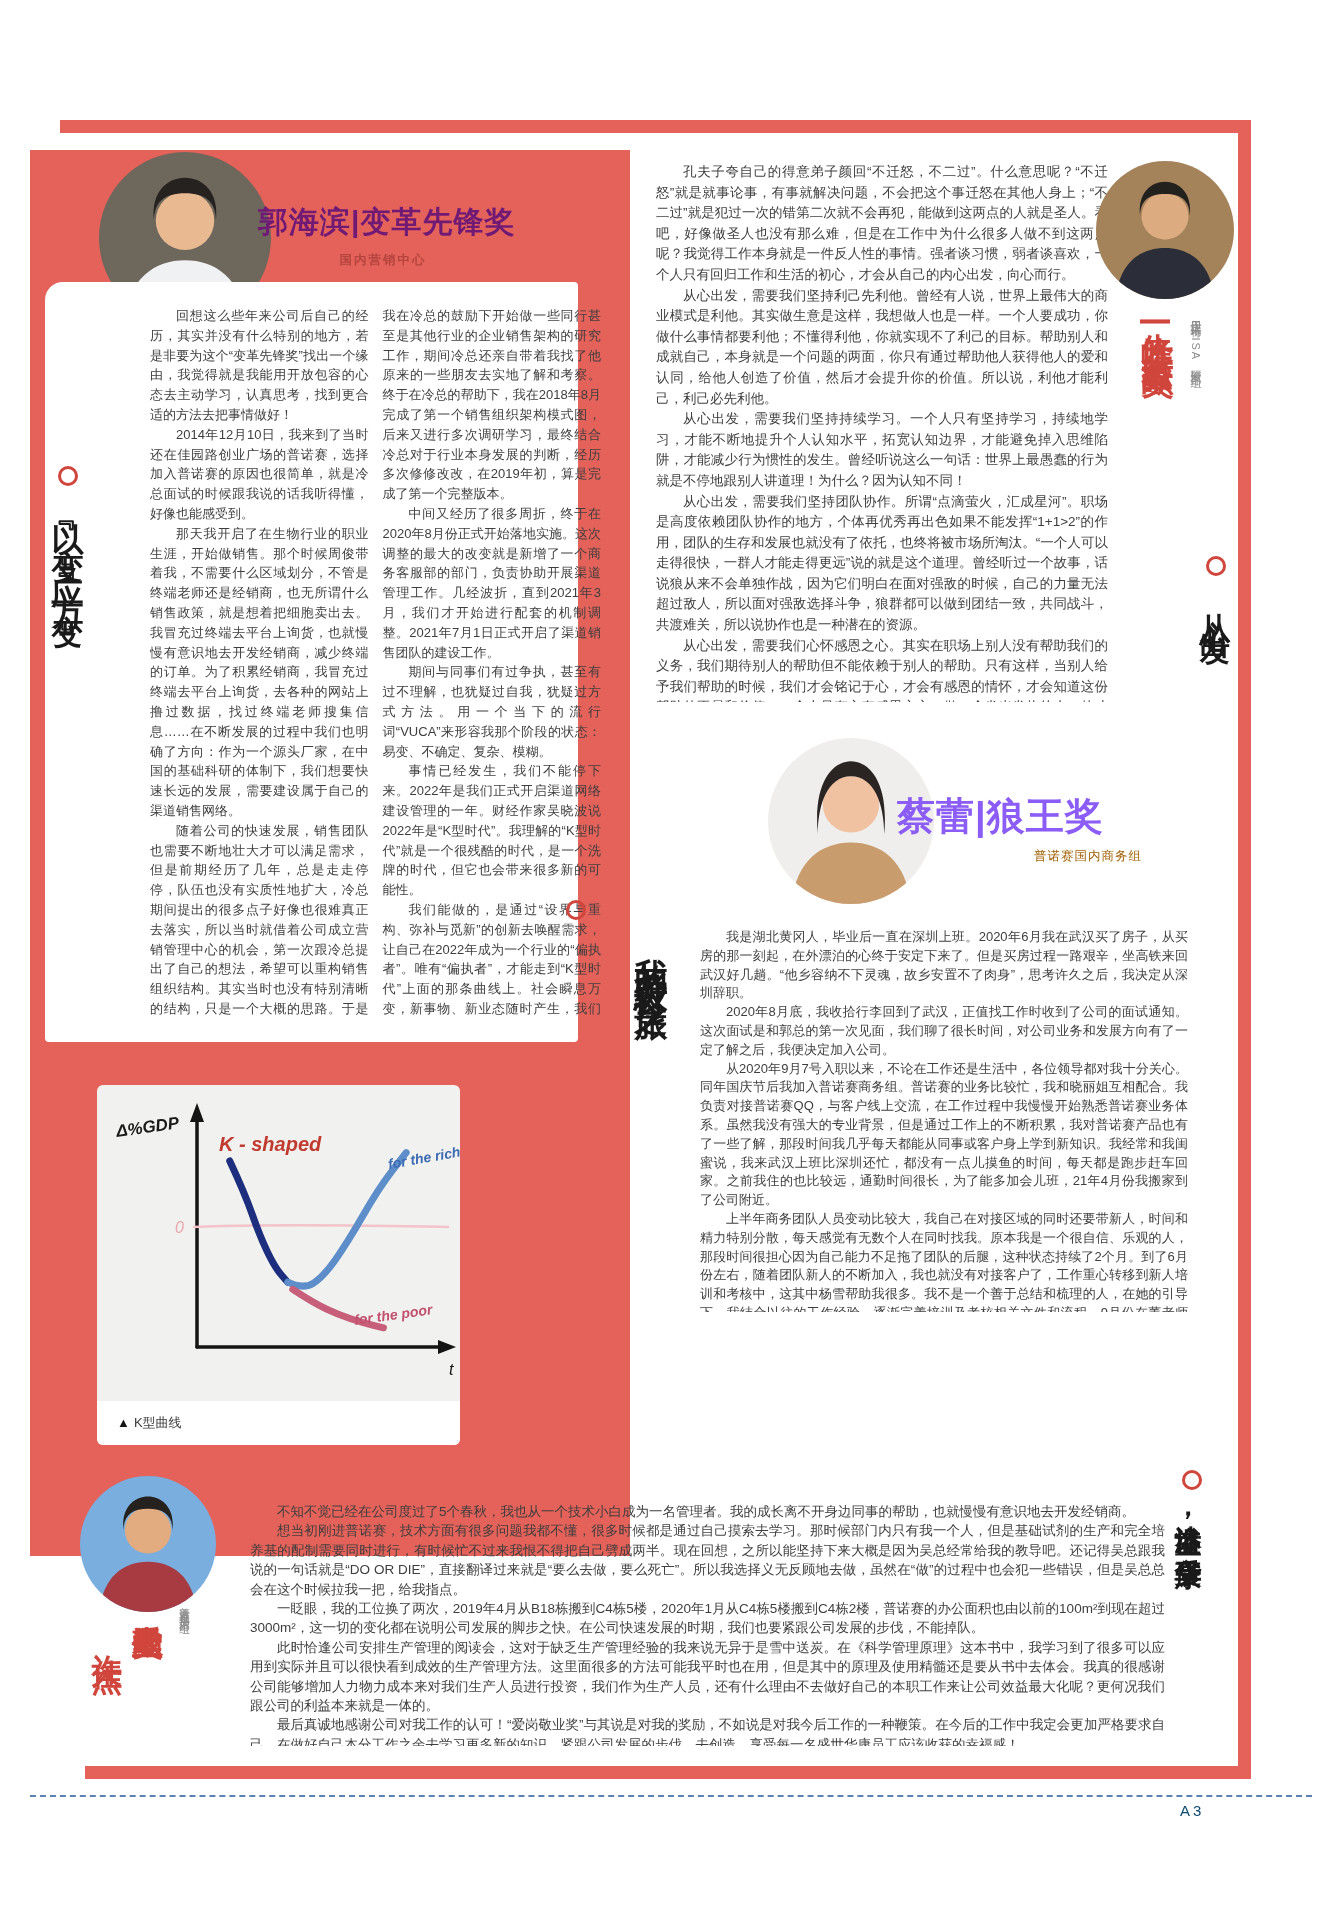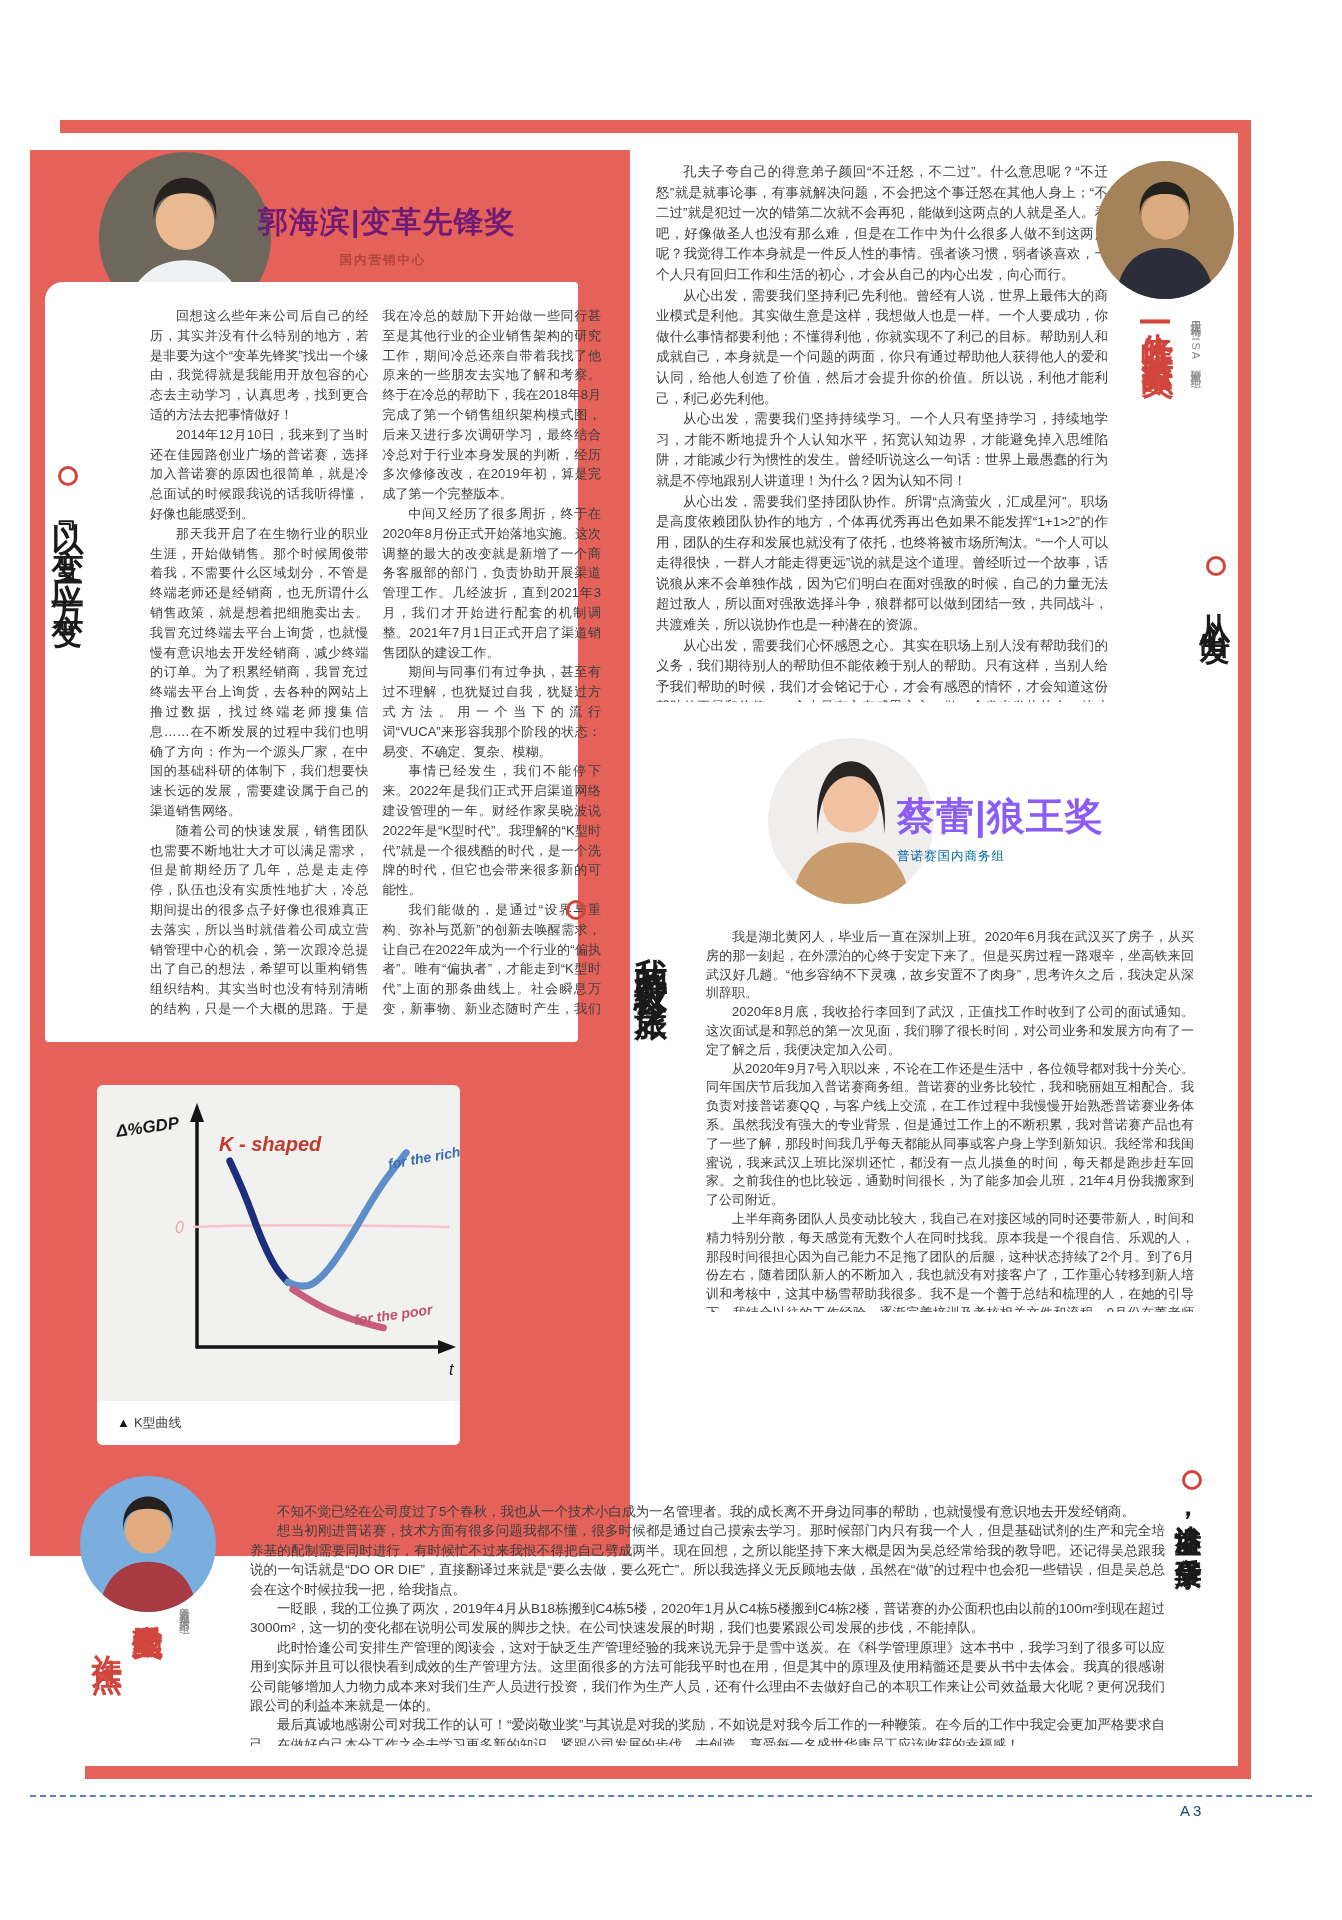--- a/index.html
+++ b/index.html
@@ -33,24 +33,24 @@
   .a2-text{left:656px;top:162px;width:452px;height:540px;overflow:hidden;}
   .a2-text p{font-size:13.5px;line-height:20.6px;}
   .avatar-zhu{left:1096px;top:161px;width:138px;height:138px;}
   .rail-zhu-title{left:1136px;top:308px;font-size:32px;letter-spacing:3px;color:#d0453c;font-weight:bold;}
   .rail-zhu-dept{left:1188px;top:312px;font-size:11px;color:#8b8b8b;letter-spacing:2px;}
   .rail-zhu-circle{left:1206px;top:556px;}
   .rail-zhu-label{left:1194px;top:588px;font-size:30px;letter-spacing:8px;font-weight:bold;color:#1a1a1a;}
   
   .avatar-cai{left:768px;top:738px;width:166px;height:166px;}
   .cai-title{left:897px;top:791px;font-size:38px;color:#8b5cf6;font-weight:bold;letter-spacing:1px;}
-  .cai-dept{left:897px;top:848px;width:245px;text-align:left;font-size:12.5px;color:#0369a1;letter-spacing:1px;}
+  .cai-dept{left:897px;top:848px;width:245px;text-align:right;font-size:12.5px;color:#a16207;letter-spacing:1px;}
   .rail-cai-circle{left:566px;top:900px;}
   .rail-cai{left:628px;top:932px;font-size:33px;letter-spacing:7px;font-weight:bold;color:#1a1a1a;}
-  .a3-text{left:700px;top:928px;width:488px;height:384px;overflow:hidden;margin-left:6px;}
+  .a3-text{left:700px;top:928px;width:488px;height:384px;overflow:hidden;}
   .a3-text p{font-size:13px;line-height:18.8px;}
   
   .chart-card{left:97px;top:1085px;width:363px;height:360px;background:#f1f1ef;border-radius:6px;overflow:hidden;}
   .chart-svg{position:absolute;left:0;top:0;width:363px;height:300px;overflow:visible;}
   .caption-strip{position:absolute;left:0;bottom:0;width:100%;height:44px;background:#ffffff;}
   .chart-caption{position:absolute;left:20px;top:13px;font-size:13px;color:#3c3c3c;}
   .tri{color:#141414;margin-right:4px;}
   .axis{stroke:#141414;stroke-width:3.5;stroke-linecap:round;}
   .axis-fill{fill:#141414;}
   .ylab{font-size:17px;font-weight:bold;font-style:italic;fill:#1a1a1a;}

